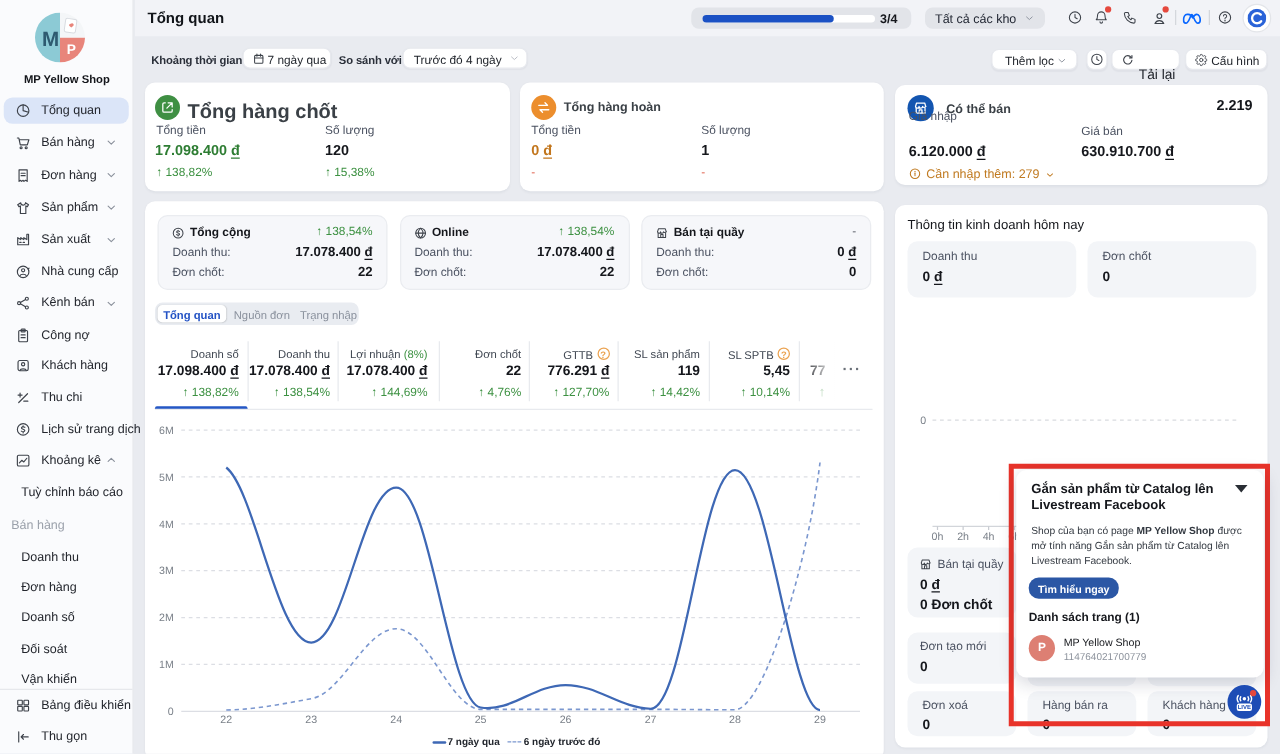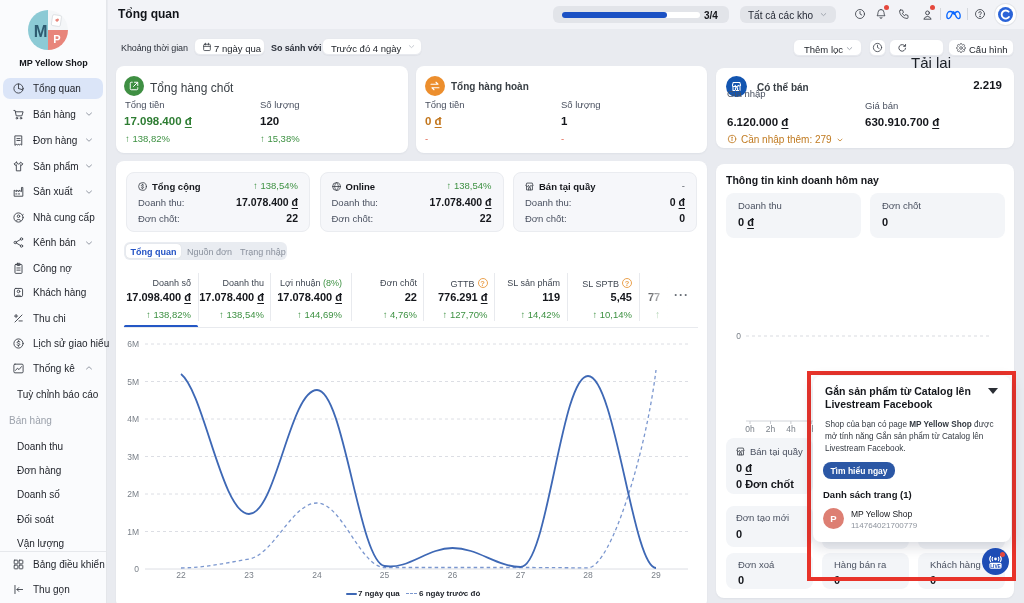--- a/index.html
+++ b/index.html
@@ -120,49 +120,49 @@
         <path d="M5.5 18.5 18.5 5.5"></path>
         <path d="M7.5 4.5v6M4.5 7.5h6M13 16.5h6"></path>
       </svg>
       <span>Thu chi</span>
     </div>
   <div class="mi" style="top:332.5px;left:12px">
       <svg width="13" height="13" viewBox="0 0 24 24" class="ic" style="stroke-width:1.7;margin-right:8px;flex:none">
         <circle cx="12" cy="12" r="8.5"></circle>
         <path d="M14.5 9c-2.5-1.7-5-.5-5 1 0 2.3 5 1.4 5 3.8 0 1.7-3 2.4-5.2.8M12 6.8v1.5M12 15.7v1.5"></path>
       </svg>
-      <span>Lịch sử giao hiểu</span>
+      <span>Lịch sử trang dịch</span>
     </div>
   <div class="mi" style="top:357.5px;left:12px">
       <svg width="13" height="13" viewBox="0 0 24 24" class="ic" style="stroke-width:1.7;margin-right:8px;flex:none">
         <rect x="3.5" y="4" width="17" height="16" rx="2"></rect>
         <path d="M6.5 15.5l3.5-4 3 2.5 4.5-5.5"></path>
       </svg>
-      <span>Thống kê</span>
+      <span>Khoảng kê</span>
     </div>
   <svg width="10" height="10" viewBox="0 0 24 24" style="position:absolute;left:84px;top:363px;stroke:#8b919c;fill:none;stroke-width:2.2;stroke-linecap:round;stroke-linejoin:round">
       <path d="M6 14.5 12 9l6 5.5"></path>
     </svg>
   <div class="mi" style="top:384.0px;left:17px">
       <span>Tuỳ chỉnh báo cáo</span>
     </div>
   <div class="mi" style="top:435.5px;left:17px">
       <span>Doanh thu</span>
     </div>
   <div class="mi" style="top:459.5px;left:17px">
       <span>Đơn hàng</span>
     </div>
   <div class="mi" style="top:484.0px;left:17px">
       <span>Doanh số</span>
     </div>
   <div class="mi" style="top:508.5px;left:17px">
       <span>Đối soát</span>
     </div>
   <div class="mi" style="top:533.0px;left:17px">
-      <span>Vận lượng</span>
+      <span>Vận khiển</span>
     </div>
   <div class="mi" style="top:554.0px;left:12px">
       <svg width="13" height="13" viewBox="0 0 24 24" class="ic" style="stroke-width:1.7;margin-right:8px;flex:none">
         <rect x="4" y="4" width="6.8" height="6.8" rx="1"></rect>
         <rect x="13.2" y="4" width="6.8" height="6.8" rx="1"></rect>
         <rect x="4" y="13.2" width="6.8" height="6.8" rx="1"></rect>
         <rect x="13.2" y="13.2" width="6.8" height="6.8" rx="1"></rect>
       </svg>
       <span>Bảng điều khiển</span>
     </div>
@@ -214,21 +214,21 @@
     <circle cx="12" cy="17" r=".4" fill="#3e434b"></circle>
   </svg>
 <div class="abs" style="left:995px;top:4px;width:21px;height:21px;border-radius:50%;background:#fff;box-shadow:0 0 0 1px #e3e5e9"></div>
 <svg class="abs" style="left:998px;top:7px" width="15" height="15" viewBox="0 0 24 24">
     <circle cx="12" cy="12" r="12" fill="#2a63d8"></circle>
     <path d="M17 7.5A6.5 6.5 0 1 0 17.5 16" fill="none" stroke="#fff" stroke-width="3" stroke-linecap="round"></path>
     <circle cx="18" cy="12" r="2.2" fill="#2a63d8"></circle>
     <path d="M15 11l4-1.5v4z" fill="#2a63d8"></path>
   </svg>
 
-<div class="abs" style="left:121px;top:42.5px;font-size:9px;font-weight:normal;color:#2b303a;letter-spacing:-0.1px">Khoảng thời gian</div>
+<div class="abs" style="left:121px;top:42.5px;font-size:9px;font-weight:bold;color:#2b303a;letter-spacing:-0.1px">Khoảng thời gian</div>
 <div class="abs wbox" style="left:194px;top:38px;width:71px;height:17px"></div>
 <svg class="abs ic" style="left:202px;top:42px;stroke-width:2" width="10" height="10" viewBox="0 0 24 24">
     <rect x="4" y="5.5" width="16" height="15" rx="2"></rect>
     <path d="M4 10.5h16M8.5 3v4M15.5 3v4"></path>
   </svg>
 <div class="abs" style="left:214px;top:43px;font-size:9.5px;color:#1c2027">7 ngày qua</div>
 <div class="abs" style="left:271px;top:42.5px;font-size:9px;font-weight:bold;color:#2b303a;letter-spacing:-0.1px">So sánh với</div>
 <div class="abs wbox" style="left:322px;top:38px;width:100px;height:17px"></div>
 <div class="abs" style="left:331px;top:43px;font-size:9.5px;color:#1c2027">Trước đó 4 ngày</div>
 <svg class="abs" style="left:407px;top:42px;stroke:#b6bac2;fill:none;stroke-width:2;stroke-linecap:round;stroke-linejoin:round" width="9" height="9" viewBox="0 0 24 24">
@@ -242,35 +242,35 @@
 <div class="abs wbox" style="left:869px;top:39px;width:17px;height:17px"></div>
 <svg class="abs ic" style="left:872px;top:42px;stroke-width:1.8" width="11" height="11" viewBox="0 0 24 24">
     <circle cx="12" cy="12" r="9"></circle>
     <path d="M12 7v5l3.5 2"></path>
   </svg>
 <div class="abs wbox" style="left:889px;top:39px;width:55px;height:17px"></div>
 <svg class="abs ic" style="left:897px;top:42.5px;stroke-width:2.2" width="10" height="10" viewBox="0 0 24 24">
     <path d="M19 7a8 8 0 1 0 1.5 5.5"></path>
     <path d="M20.5 3.5V8H16"></path>
   </svg>
-<div class="abs" style="left:911px;top:54px;font-size:15px;color:#1c2027">Tải lại</div>
+<div class="abs" style="left:911px;top:54px;font-size:11px;color:#1c2027">Tải lại</div>
 <div class="abs wbox" style="left:948px;top:39px;width:66px;height:17px"></div>
 <svg class="abs ic" style="left:956px;top:42.5px;stroke-width:1.7" width="10" height="10" viewBox="0 0 24 24">
     <circle cx="12" cy="12" r="3.2"></circle>
     <path d="M19.4 15a1.7 1.7 0 0 0 .34 1.87l.06.06a2 2 0 1 1-2.83 2.83l-.06-.06a1.7 1.7 0 0 0-1.87-.34 1.7 1.7 0 0 0-1 1.55V21a2 2 0 1 1-4 0v-.09a1.7 1.7 0 0 0-1-1.55 1.7 1.7 0 0 0-1.87.34l-.06.06a2 2 0 1 1-2.83-2.83l.06-.06a1.7 1.7 0 0 0 .34-1.87 1.7 1.7 0 0 0-1.55-1H3a2 2 0 1 1 0-4h.09a1.7 1.7 0 0 0 1.55-1 1.7 1.7 0 0 0-.34-1.87l-.06-.06a2 2 0 1 1 2.83-2.83l.06.06a1.7 1.7 0 0 0 1.87.34h.09a1.7 1.7 0 0 0 1-1.55V3a2 2 0 1 1 4 0v.09a1.7 1.7 0 0 0 1 1.55 1.7 1.7 0 0 0 1.87-.34l.06-.06a2 2 0 1 1 2.83 2.83l-.06.06a1.7 1.7 0 0 0-.34 1.87v.09a1.7 1.7 0 0 0 1.55 1H21a2 2 0 1 1 0 4h-.09a1.7 1.7 0 0 0-1.55 1z"></path>
   </svg>
 <div class="abs" style="left:969px;top:43.5px;font-size:9.5px;color:#1c2027">Cấu hình</div>
 
 <div class="card" style="left:116px;top:66px;width:292px;height:87px"></div>
 <div class="abs" style="left:124px;top:76px;width:20px;height:20px;border-radius:50%;background:#3f8f43"></div>
 <svg class="abs" style="left:128px;top:80px;stroke:#fff;fill:none;stroke-width:2;stroke-linecap:round;stroke-linejoin:round" width="12" height="12" viewBox="0 0 24 24">
     <path d="M8.5 4.5h-2a2 2 0 0 0-2 2v11a2 2 0 0 0 2 2h11a2 2 0 0 0 2-2v-2"></path>
     <path d="M13 4.5h6.5V11M19 5 11 13"></path>
   </svg>
-<div class="abs" style="left:150px;top:80.5px;font-size:12px;font-weight:normal;color:#3a4046">Tổng hàng chốt</div>
+<div class="abs" style="left:150px;top:80.5px;font-size:16px;font-weight:bold;color:#3a4046">Tổng hàng chốt</div>
 <div class="abs lbl" style="left:125px;top:99px">Tổng tiền</div>
 <div class="abs" style="left:124px;top:115px;font-size:11.5px;font-weight:bold;color:#2e7d33">17.098.400 <span class="d">đ</span></div>
 <div class="abs grn" style="left:125px;top:132.5px;font-size:9.5px">↑ 138,82%</div>
 <div class="abs lbl" style="left:260px;top:99px">Số lượng</div>
 <div class="abs val" style="left:260px;top:115px;font-size:11.5px">120</div>
 <div class="abs grn" style="left:260px;top:132.5px;font-size:9.5px">↑ 15,38%</div>
 
 <div class="card" style="left:416px;top:66px;width:291px;height:87px"></div>
 <div class="abs" style="left:425px;top:76px;width:20px;height:20px;border-radius:50%;background:#ec8e2d"></div>
 <svg class="abs" style="left:429px;top:80px;stroke:#fff;fill:none;stroke-width:2.2;stroke-linecap:round;stroke-linejoin:round" width="12" height="12" viewBox="0 0 24 24">
@@ -407,21 +407,21 @@
     <text x="540" y="246" font-size="8.5" fill="#7a8089" text-anchor="middle">29</text>
 <path d="M65,236 C90,235.5 110,231 133,227 C158,222.5 176,171 201,171 C226,171 244,234.5 268.5,235.5 L404.5,235.5 C442,235.5 462,236 472,235.8 C495,235.3 530,120 540,38" fill="none" stroke="#7b97cf" stroke-width="1.3" stroke-dasharray="3.5,3"></path>
 <path d="M65,42 C88,60 106,182 133,182 C160,182 174,58 201,58 C228,58 243,230 268.5,234 C293,237.8 311,216 336.5,216 C362,216 380,234.5 404.5,235 C431.5,235.5 445,44 472,44 C499,44 517,236 540,236" fill="none" stroke="#3e68b5" stroke-width="1.8"></path>
 </svg>
 <div class="abs" style="left:346px;top:593px;width:11px;height:2px;background:#3e68b5;border-radius:2px"></div>
 <div class="abs" style="left:358px;top:589px;font-size:8px;font-weight:bold;color:#23272e">7 ngày qua</div>
 <div class="abs" style="left:406px;top:593px;width:11px;height:1.5px;border-top:1.5px dashed #7b97cf"></div>
 <div class="abs" style="left:419px;top:589px;font-size:8px;font-weight:bold;color:#23272e">6 ngày trước đó</div>
 
 <div class="card" style="left:716px;top:164px;width:298px;height:434px"></div>
-<div class="abs" style="left:726px;top:174px;font-size:10.5px;font-weight:bold;color:#15171c">Thông tin kinh doanh hôm nay</div>
+<div class="abs" style="left:726px;top:174px;font-size:10.5px;font-weight:normal;color:#15171c">Thông tin kinh doanh hôm nay</div>
 <div class="gbox" style="left:726px;top:193px;width:135px;height:45px"></div>
 <div class="abs lbl" style="left:738px;top:200px">Doanh thu</div>
 <div class="abs" style="left:738px;top:216px;font-size:11px;font-weight:bold;color:#15171c">0 <span class="d">đ</span></div>
 <div class="gbox" style="left:870px;top:193px;width:135px;height:45px"></div>
 <div class="abs lbl" style="left:882px;top:200px">Đơn chốt</div>
 <div class="abs" style="left:882px;top:216px;font-size:11px;font-weight:bold;color:#15171c">0</div>
 <svg class="abs" style="left:716px;top:330px" width="298" height="106" viewBox="0 0 298 106">
 <text x="25" y="9" font-size="8.5" fill="#7a8089" text-anchor="end">0</text>
 <line x1="30" y1="6" x2="274" y2="6" stroke="#d9dbe0" stroke-width="1" stroke-dasharray="3,3"></line>
 <line x1="30" y1="91" x2="288" y2="91" stroke="#d2d5da" stroke-width="1"></line>

